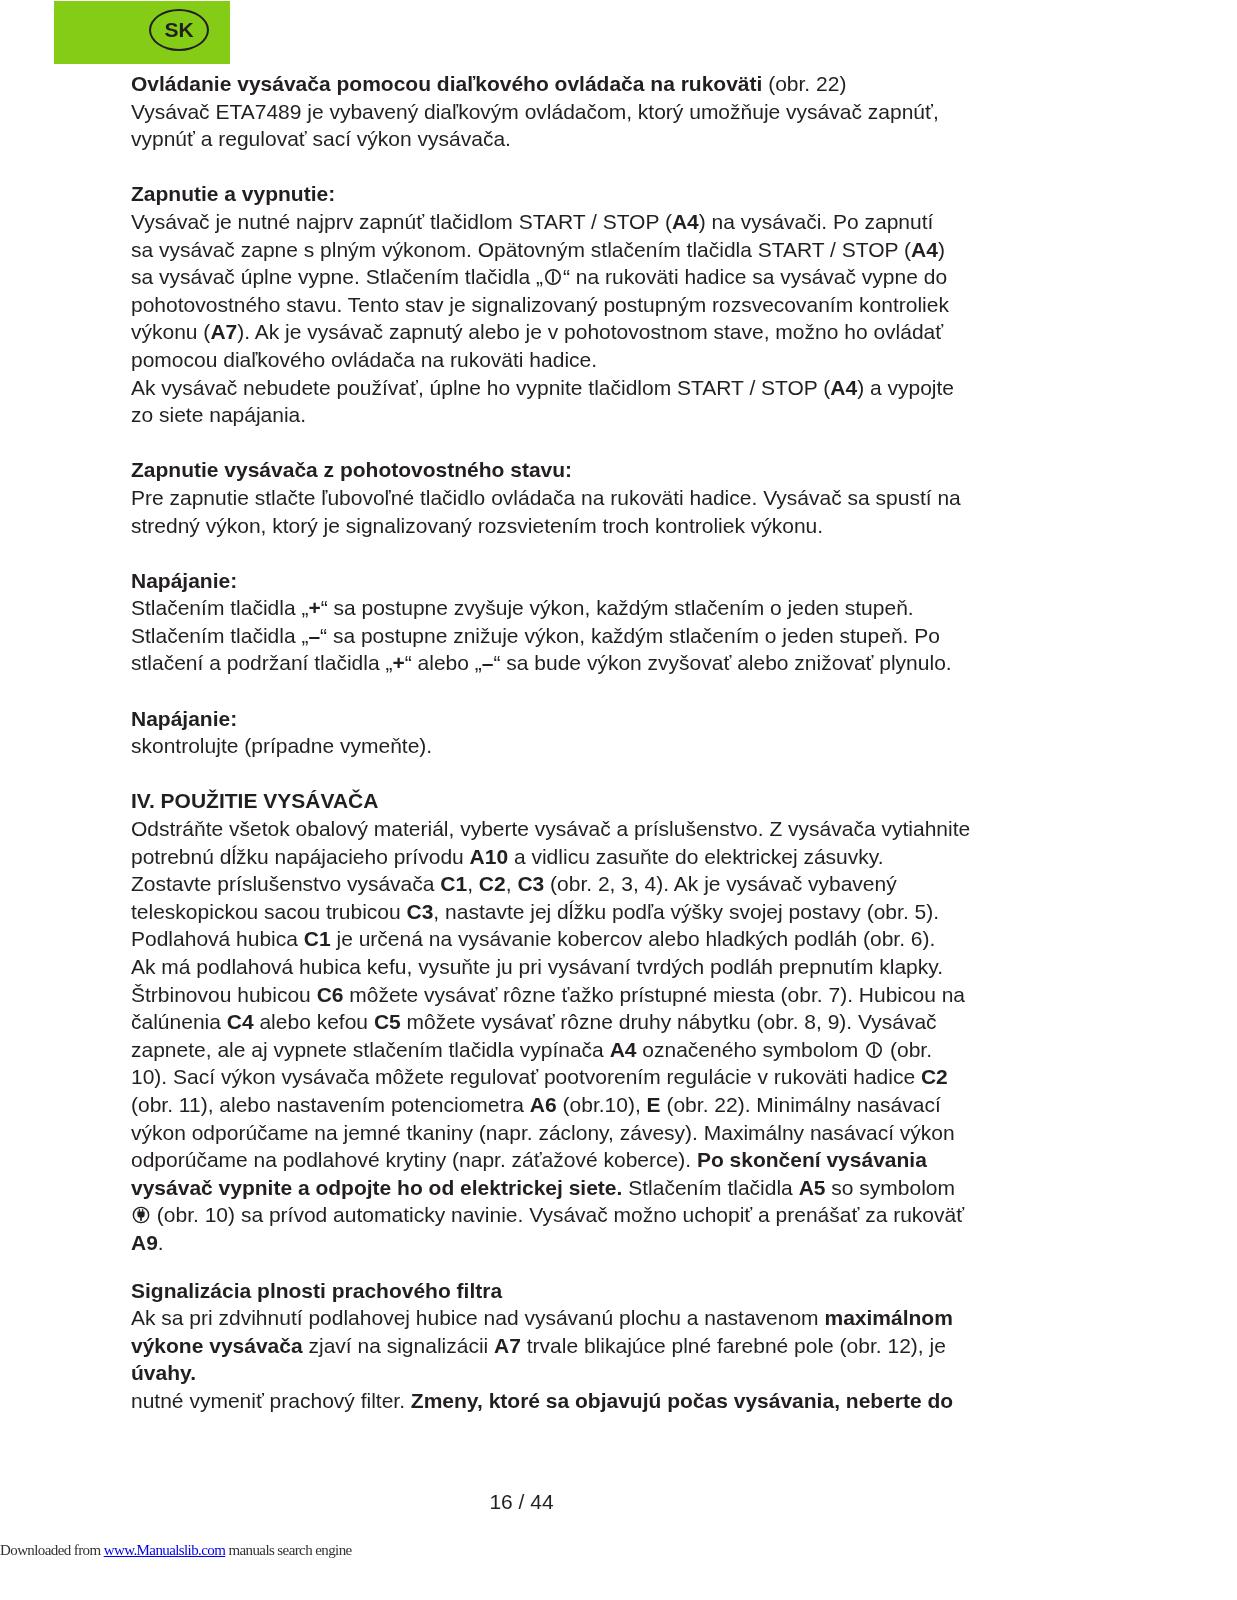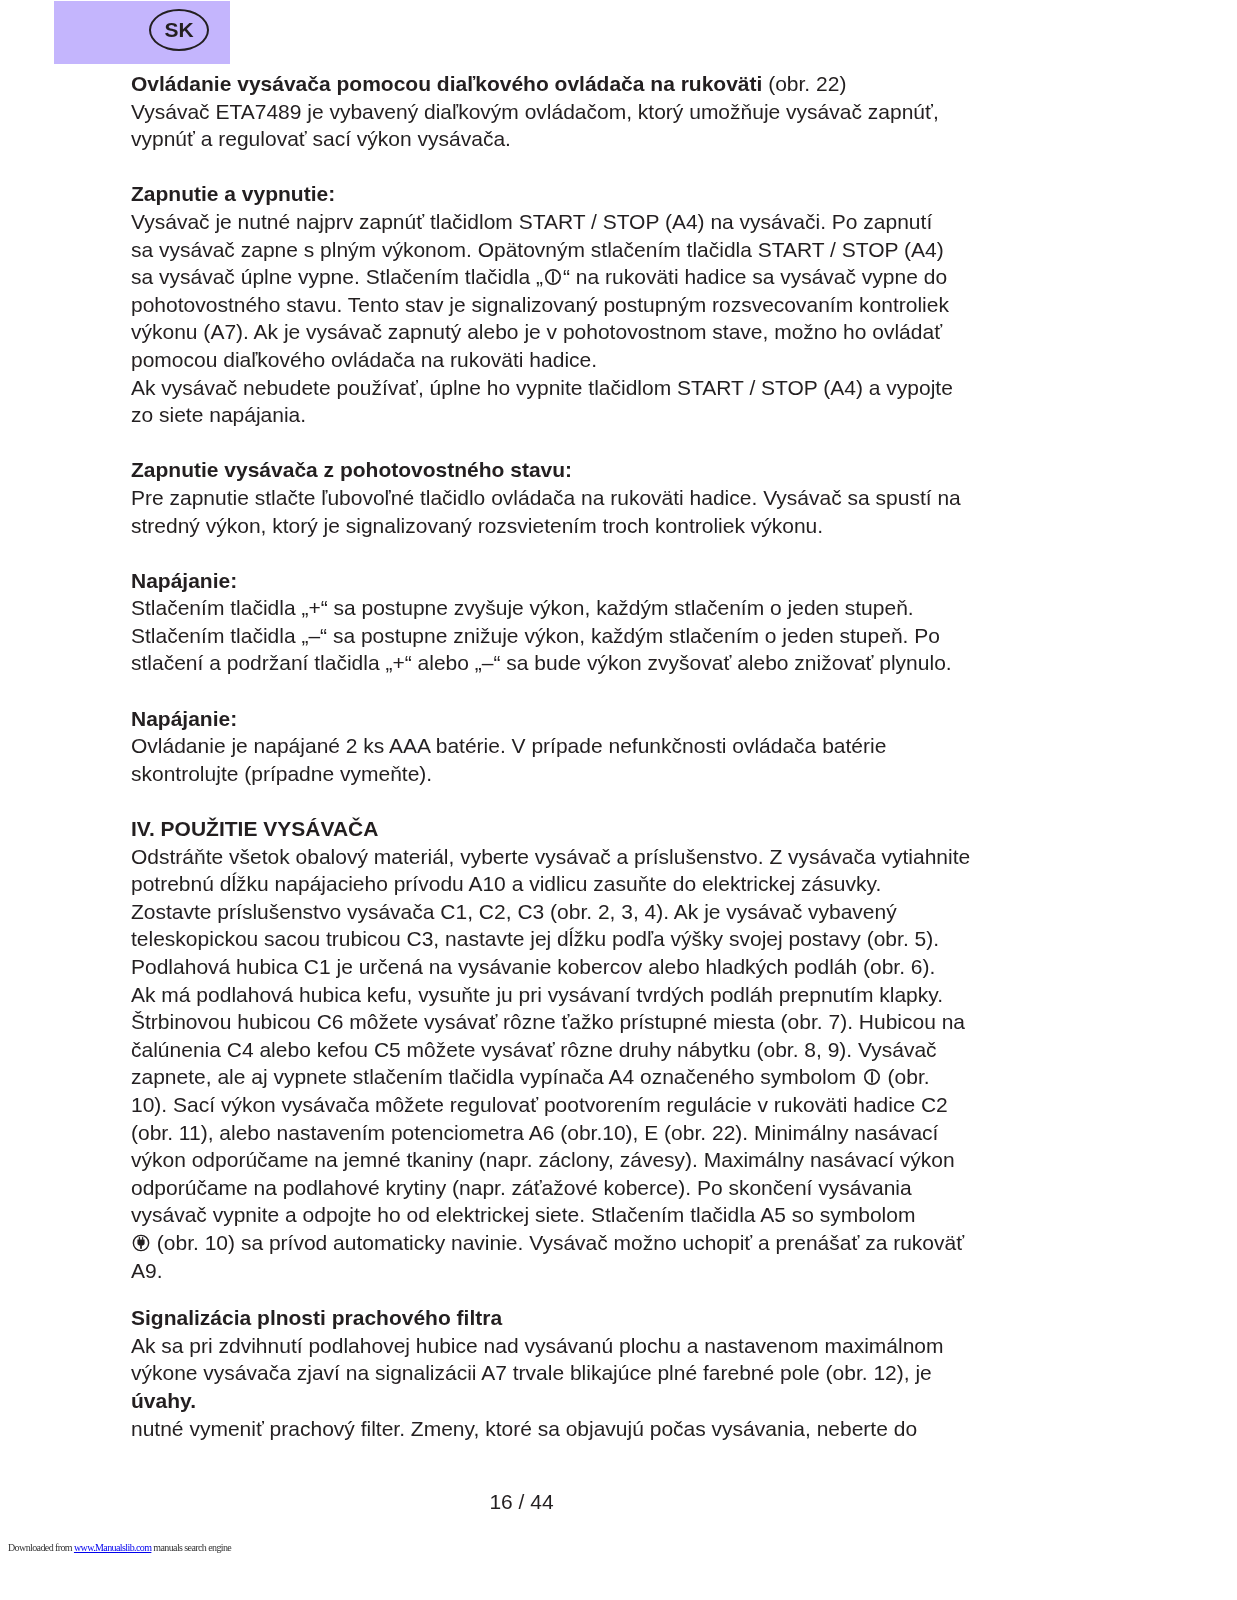--- a/index.html
+++ b/index.html
@@ -1,33 +1,33 @@
 <!DOCTYPE html>
 <html><head>
 <meta charset="utf-8">
 <style>
   html, body { margin: 0; padding: 0; background: #ffffff; }
   body { width: 1237px; height: 1600px; position: relative; overflow: hidden;
          font-family: "Liberation Sans", sans-serif; color: #231f20; }
   .lang-badge { position: absolute; left: 54px; top: 1px; width: 176px; height: 63px;
-                background: #c4b5fd; }
+                background: #84cc16; }
   .lang-oval { position: absolute; left: 95px; top: 8px; width: 60px; height: 42px;
                border: 2px solid #231f20; border-radius: 50%; box-sizing: border-box;
                display: flex; align-items: center; justify-content: center;
                font-weight: bold; font-size: 21px; color: #231f20; }
   .content { position: absolute; left: 131px; top: 70px; width: 980px; font-size: 21px; line-height: 27.6px; }
   .line { white-space: nowrap; }
   .h { font-weight: bold; }
   .gap { height: 27.6px; }
   .gap-sm { height: 20px; }
-  b { font-weight: normal; }
+  b { font-weight: bold; }
   .icon { display: inline-block; width: 18px; height: 18px; vertical-align: -2px; margin: 0 1px; }
   .page-num { position: absolute; left: 0; width: 1043px; top: 1490px; text-align: center; font-size: 21px; }
-  .footer { position: absolute; left: 8px; top: 1542px; font-family: "Liberation Serif", serif;
-            font-size: 10px; color: #333; letter-spacing: -0.6px; }
+  .footer { position: absolute; left: 0; top: 1542px; font-family: "Liberation Serif", serif;
+            font-size: 15px; color: #333; letter-spacing: -0.6px; }
   .footer a { color: #0000ee; text-decoration: underline; }
 </style>
 </head>
 <body>
 
 <div class="lang-badge">
   <div class="lang-oval">SK</div>
 </div>
 
 <div class="content">
@@ -56,21 +56,20 @@
   <div class="line">stredný výkon, ktorý je signalizovaný rozsvietením troch kontroliek výkonu.</div>
   <div class="gap"></div>
 
   <div class="line h">Napájanie:</div>
   <div class="line"><span>Stlačením tlačidla „</span><b>+</b><span>“ sa postupne zvyšuje výkon, každým stlačením o jeden stupeň.</span></div>
   <div class="line"><span>Stlačením tlačidla „</span><b>–</b><span>“ sa postupne znižuje výkon, každým stlačením o jeden stupeň. Po</span></div>
   <div class="line"><span>stlačení a podržaní tlačidla „</span><b>+</b><span>“ alebo „</span><b>–</b><span>“ sa bude výkon zvyšovať alebo znižovať plynulo.</span></div>
   <div class="gap"></div>
 
   <div class="line h">Napájanie:</div>
-  <div class="line">Ovládanie je napájané 2 ks AAA batérie. V prípade nefunkčnosti ovládača batérie</div>
   <div class="line">skontrolujte (prípadne vymeňte).</div>
   <div class="gap"></div>
 
   <div class="line h">IV. POUŽITIE VYSÁVAČA</div>
   <div class="line">Odstráňte všetok obalový materiál, vyberte vysávač a príslušenstvo. Z vysávača vytiahnite</div>
   <div class="line"><span>potrebnú dĺžku napájacieho prívodu </span><b>A10</b><span> a vidlicu zasuňte do elektrickej zásuvky.</span></div>
   <div class="line"><span>Zostavte príslušenstvo vysávača </span><b>C1</b><span>, </span><b>C2</b><span>, </span><b>C3</b><span> (obr. 2, 3, 4). Ak je vysávač vybavený</span></div>
   <div class="line"><span>teleskopickou sacou trubicou </span><b>C3</b><span>, nastavte jej dĺžku podľa výšky svojej postavy (obr. 5).</span></div>
   <div class="line"><span>Podlahová hubica </span><b>C1</b><span> je určená na vysávanie kobercov alebo hladkých podláh (obr. 6).</span></div>
   <div class="line">Ak má podlahová hubica kefu, vysuňte ju pri vysávaní tvrdých podláh prepnutím klapky.</div>

